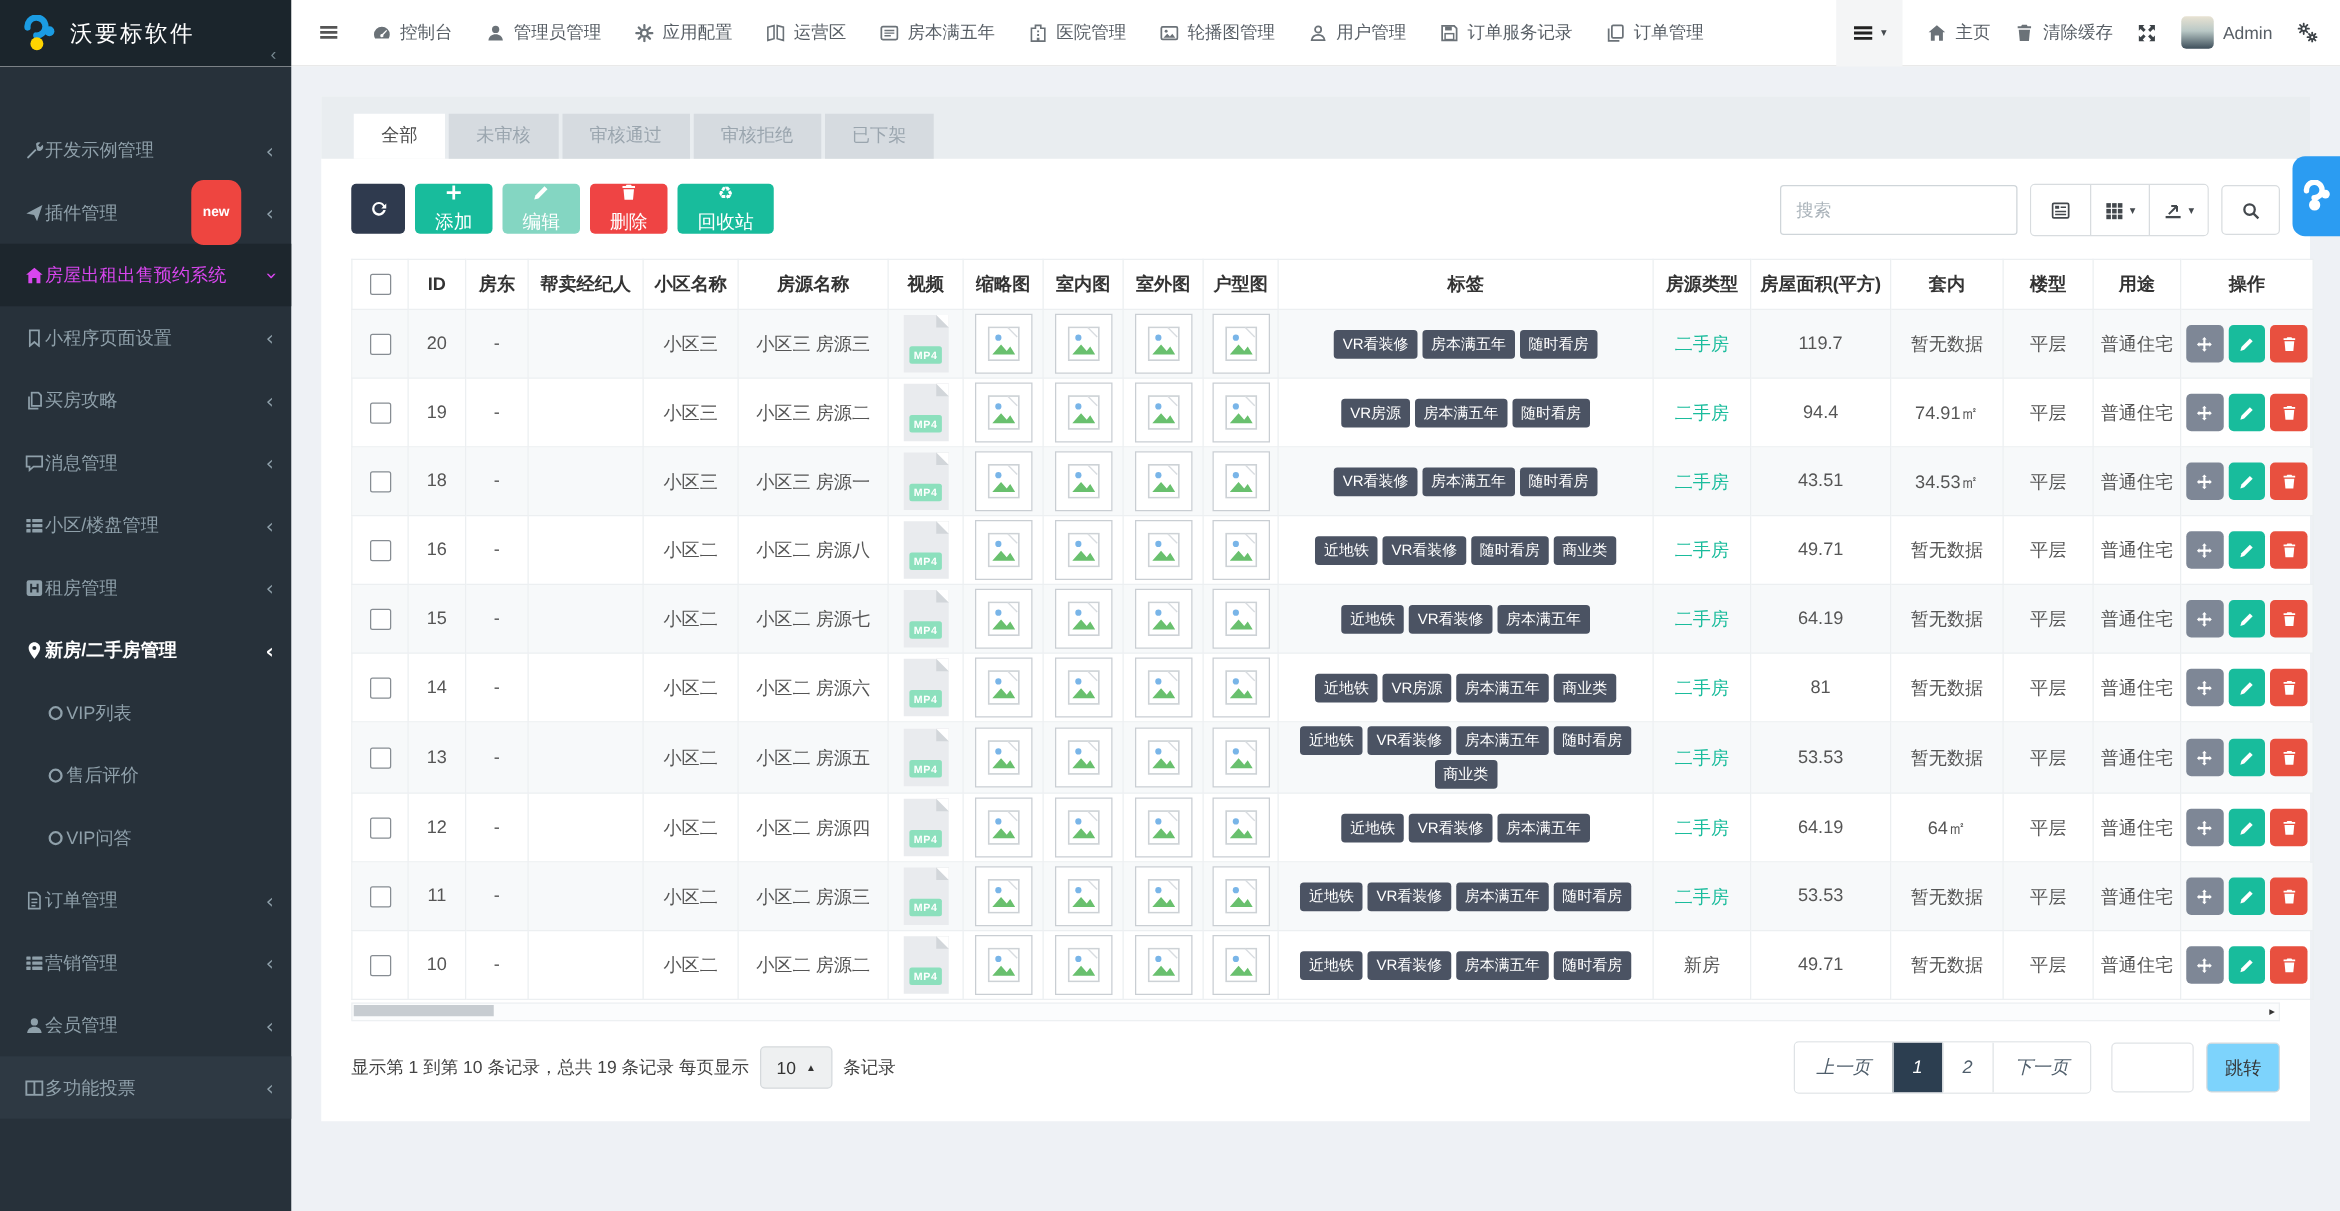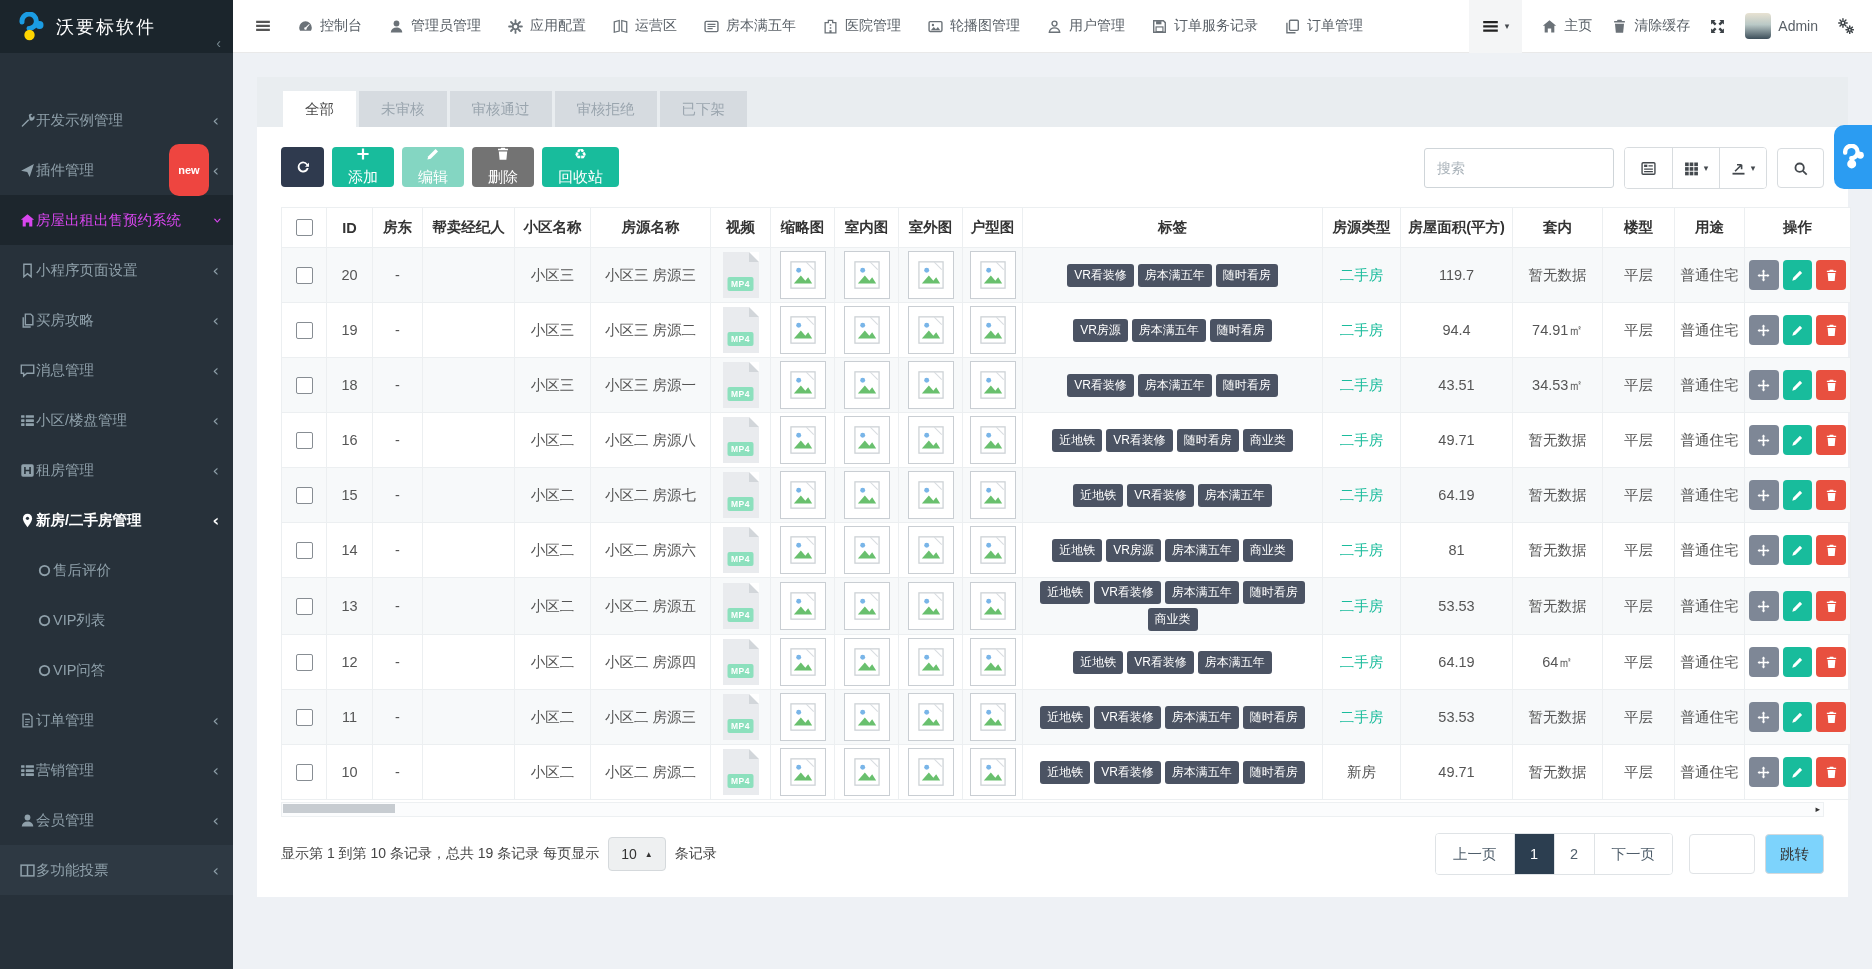--- a/index.html
+++ b/index.html
@@ -32,39 +32,39 @@
   .sidebar{position:absolute;top:53px;left:0;width:233px;height:916px;background:#27313a;box-sizing:border-box;padding-top:42px;}
   .side-item{height:50px;display:flex;align-items:center;padding:0 14px 0 19px;color:#8fa0aa;font-size:14.5px;cursor:pointer;box-sizing:border-box;}
   .side-item .icon{font-size:15px;width:17px;}
   .side-item .label{flex:1;white-space:nowrap;overflow:hidden;}
   .side-item.child{padding-left:36px;}
   .side-item.open{background:#1d262d;color:#d946ef;}
   .side-item.active-sub{color:#fff;font-weight:bold;}
   .side-item.last{background:#2e3943;}
   .chev{font-size:16px;color:inherit;font-family:"DejaVu Sans",sans-serif;}
   .chev.down{transform:rotate(-90deg);}
-  .badge-new{background:#ee4540;color:#fff;font-size:11px;font-weight:bold;padding:20px 9px;border-radius:10px;margin-right:4px;}
+  .badge-new{background:#ee4540;color:#fff;font-size:11px;font-weight:bold;padding:20px 9px;border-radius:10px;margin-right:20px;}
 
   
   .main{position:absolute;left:233px;top:53px;right:0;bottom:0;overflow:hidden;}
   .panel{margin:24px;background:#fff;}
   .tabstrip{background:#e9edf0;height:50px;box-sizing:border-box;padding:14px 0 0 26px;display:flex;}
   .tab{height:36px;line-height:36px;padding:0 22px;font-size:14.5px;background:#d6dbe0;color:#9aa5ae;margin-right:3px;cursor:pointer;}
   .tab.active{background:#fff;color:#4a4a4a;}
   .panel-body{padding:20px 24px 22px;}
 
   
   .toolbar{display:flex;align-items:flex-start;margin-bottom:18px;}
   .tb-left{display:flex;gap:8px;}
   .btn{border:none;border-radius:4px;height:40px;display:inline-flex;align-items:center;gap:7px;padding:0 16px;font-size:15px;color:#fff;cursor:pointer;font-family:inherit;flex-direction:column;}
   .btn .icon{font-size:14px;}
   .btn-refresh{width:43px;justify-content:center;background:#2f3a4e;padding:0;font-size:16px;}
   .btn-add,.btn-recycle{background:#18bc9c;}
   .btn-edit{background:#84d6c2;}
-  .btn-del{background:#737373;}
+  .btn-del{background:#ef4444;}
   .glyph{font-size:15px;}
   .tb-right{margin-left:auto;display:flex;align-items:center;gap:10px;}
   .search-input{width:190px;height:40px;border:1px solid #cfd5d9;border-radius:3px;padding:0 12px;font-size:14px;box-sizing:border-box;font-family:inherit;color:#333;outline:none;}
   .search-input::placeholder{color:#aab3ba;}
   .icon-group{display:flex;border:1px solid #d8dcdf;border-radius:4px;overflow:hidden;}
   .icon-btn{min-width:47px;height:40px;background:#fff;display:flex;align-items:center;justify-content:center;gap:5px;color:#43484d;border:none;cursor:pointer;font-size:15px;padding:0 8px;box-sizing:border-box;}
   .icon-group .icon-btn + .icon-btn{border-left:1px solid #d8dcdf;}
   .icon-btn.lone{border:1px solid #d8dcdf;border-radius:4px;}
 
   
@@ -93,21 +93,21 @@
   .hthumb{position:absolute;left:1px;top:1px;height:9px;width:112px;background:#c7ccd1;cursor:pointer;}
   .harrow{position:absolute;right:3px;top:0;font-size:9px;color:#333;line-height:12px;cursor:pointer;}
 
   
   .tfoot{display:flex;align-items:center;margin-top:16px;}
   .records{font-size:14px;color:#444;display:flex;align-items:center;gap:9px;}
   .pagesize{display:inline-flex;align-items:center;gap:8px;background:#eef0f1;border:1px solid #d5d9dc;border-radius:4px;padding:8px 12px;font-size:14px;color:#333;cursor:pointer;}
   .psc{font-size:8px;color:#333;}
   .pager{margin-left:auto;display:flex;align-items:center;}
   .pgroup{display:flex;border:1px solid #dfe3e6;border-radius:4px;overflow:hidden;}
-  .pcell{padding:0 17px;height:40px;line-height:40px;background:#fff;color:#4f5e6b;font-size:14.5px;text-align:center;cursor:pointer;white-space:nowrap;box-sizing:border-box;}
+  .pcell{padding:0 17px;height:40px;line-height:40px;background:#fff;color:#4f5e6b;font-size:14.5px;text-align:center;cursor:pointer;white-space:nowrap;box-sizing:border-box;font-style:italic;}
   .pcell + .pcell{border-left:1px solid #dfe3e6;}
   .pcell.num{padding:0;width:40px;}
   .pcell.active{background:#2c3e50;color:#fff;}
   .jump-input{width:66px;height:40px;border:1px solid #e0e3e6;border-radius:4px;margin-left:16px;box-sizing:border-box;padding:0 8px;font-size:14px;outline:none;font-family:inherit;}
   .jump-btn{margin-left:10px;height:40px;padding:0 14px;background:#7dd3fc;border:1px solid #d5d9dc;border-radius:4px;font-size:14.5px;color:#333;cursor:pointer;font-family:inherit;}
 
   .float-tab{position:absolute;right:0;top:125px;width:38px;height:64px;background:#2b9cf2;border-radius:10px 0 0 10px;display:flex;align-items:center;justify-content:center;cursor:pointer;z-index:9;}
   .float-tab .icon{font-size:26px;}
 </style>
 </head>
@@ -365,29 +365,29 @@
       </span>
       <span class="label">新房/二手房管理</span>
       <span class="chev">‹</span>
     </div>
     <div class="side-item child">
       <span class="icon">
         <svg viewBox="0 0 14 14" fill="currentColor" xmlns="http://www.w3.org/2000/svg">
           <circle cx="7" cy="7" r="4.4" fill="none" stroke="currentColor" stroke-width="1.7"></circle>
         </svg>
       </span>
+      <span class="label">VIP列表</span>
+    </div>
+    <div class="side-item child">
+      <span class="icon">
+        <svg viewBox="0 0 14 14" fill="currentColor" xmlns="http://www.w3.org/2000/svg">
+          <circle cx="7" cy="7" r="4.4" fill="none" stroke="currentColor" stroke-width="1.7"></circle>
+        </svg>
+      </span>
       <span class="label">售后评价</span>
-    </div>
-    <div class="side-item child">
-      <span class="icon">
-        <svg viewBox="0 0 14 14" fill="currentColor" xmlns="http://www.w3.org/2000/svg">
-          <circle cx="7" cy="7" r="4.4" fill="none" stroke="currentColor" stroke-width="1.7"></circle>
-        </svg>
-      </span>
-      <span class="label">VIP列表</span>
     </div>
     <div class="side-item child">
       <span class="icon">
         <svg viewBox="0 0 14 14" fill="currentColor" xmlns="http://www.w3.org/2000/svg">
           <circle cx="7" cy="7" r="4.4" fill="none" stroke="currentColor" stroke-width="1.7"></circle>
         </svg>
       </span>
       <span class="label">VIP问答</span>
     </div>
     <div class="side-item">

